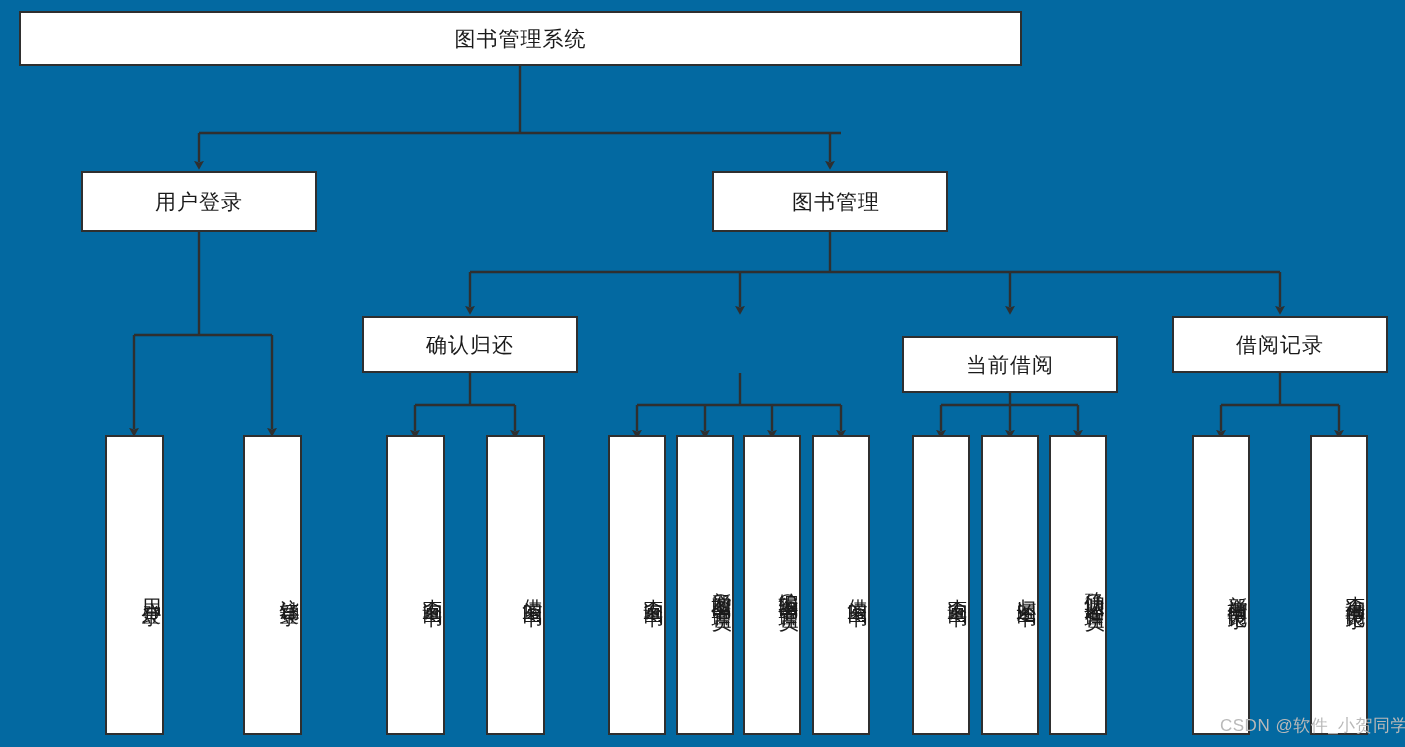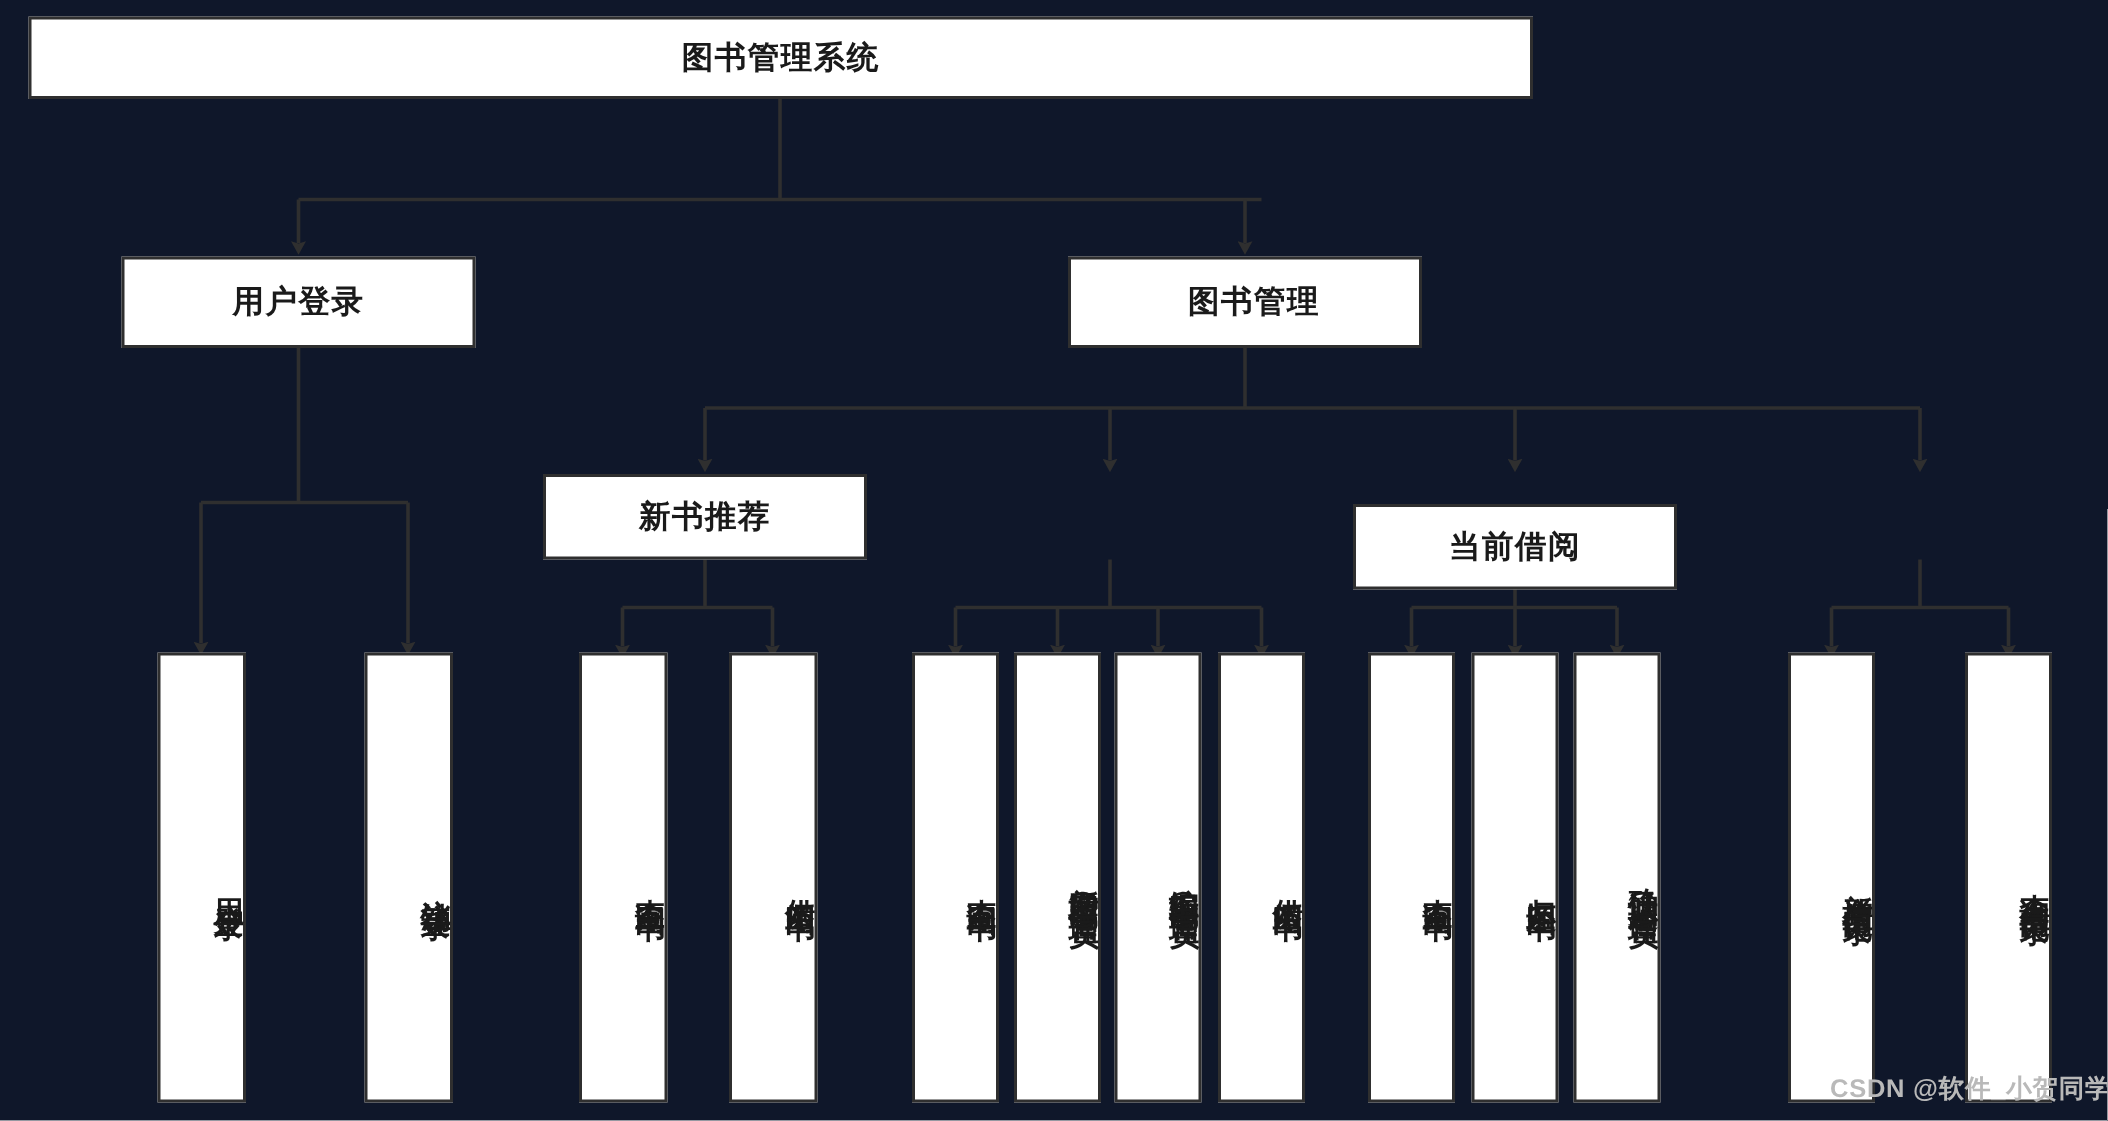--- a/index.html
+++ b/index.html
@@ -10,22 +10,21 @@
   body {
     width: 1405px;
     height: 747px;
     font-family: "Liberation Sans", "DejaVu Sans", sans-serif;
     overflow: hidden;
   }
   #diagram-root {
     position: relative;
     width: 1405px;
     height: 747px;
-    background: #0f172a;
-    font-weight: bold;
+    background: #0369a1;
   }
   svg.edges {
     position: absolute;
     left: 0;
     top: 0;
     width: 1405px;
     height: 747px;
     overflow: visible;
   }
   .node {
@@ -127,24 +126,27 @@
   </div>
 
   <div class="node horizontal" style="left:81px; top:171px; width:236px; height:61px;">
     <span>用户登录</span>
   </div>
   <div class="node horizontal" style="left:712px; top:171px; width:236px; height:61px;padding-left:12px;">
     <span>图书管理</span>
   </div>
 
   <div class="node horizontal" style="left:362px; top:316px; width:216px; height:57px;">
-    <span>新书推荐</span>
+    <span>确认归还</span>
   </div>
   <div class="node horizontal" style="left:902px; top:316px; width:216px; height:57px;margin-top:20px;">
     <span>当前借阅</span>
+  </div>
+  <div class="node horizontal" style="left:1172px; top:316px; width:216px; height:57px;">
+    <span>借阅记录</span>
   </div>
 
   <div class="node vertical" style="left:105px; top:435px; width:59px; height:300px;">
     <span class="vlabel">用户登录</span>
   </div>
   <div class="node vertical" style="left:243px; top:435px; width:59px; height:300px;">
     <span class="vlabel">注销登录</span>
   </div>
 
   <div class="node vertical" style="left:386px; top:435px; width:59px; height:300px;">

